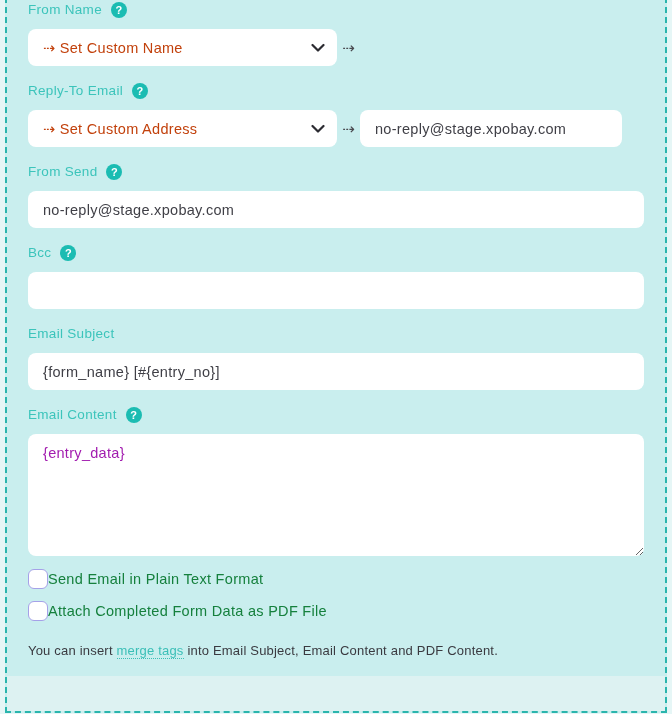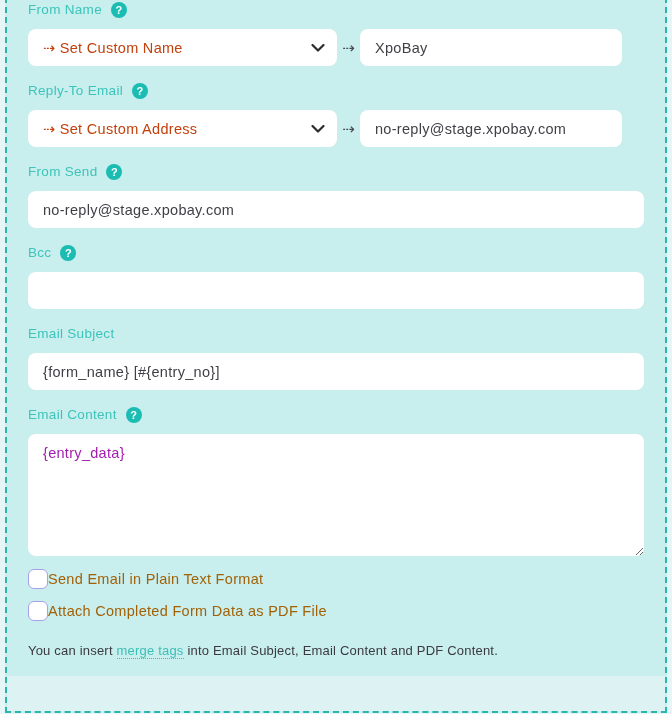--- a/index.html
+++ b/index.html
@@ -62,21 +62,21 @@
   }
   .checks{margin-top:13px;}
   .check-row{display:flex;align-items:center;margin-bottom:12px;}
   .checkbox{
     appearance:none;-webkit-appearance:none;
     width:20px;height:20px;margin:0;flex:none;
     background:#ffffff;border:1.5px solid #a5a1e8;border-radius:6px;
     box-sizing:border-box;cursor:pointer;
   }
   .check-label{
-    font-size:14.5px;color:#a16207;letter-spacing:.3px;cursor:pointer;
+    font-size:14.5px;color:#15803d;letter-spacing:.3px;cursor:pointer;
   }
   .note{
     margin-top:22px;font-size:13px;letter-spacing:.2px;color:#3a3a40;
   }
   .note a{
     color:#3bbfb7;text-decoration:none;
     border-bottom:1px dotted #3bbfb7;cursor:pointer;
   }
   .panel-footer{height:35px;background:#ddf2f2;flex:none;}
 </style>
@@ -96,21 +96,20 @@
           <select class="select-input">
             <option>⇢ Set Custom Name</option>
           </select>
           <span class="chevron">
             <svg width="14" height="9" viewBox="0 0 14 9">
                 <path d="M1.5 1.5l5.5 5.5 5.5-5.5" stroke="#2b2b31" stroke-width="2.2" fill="none" stroke-linecap="round" stroke-linejoin="round"></path>
               </svg>
           </span>
         </span>
         <span class="arrow-sep">⇢</span>
-        <input type="text" class="text-input" value="XpoBay" style="">
       </div>
     </div>
 
     <div class="field">
       <div class="field-label">
         <span>Reply-To Email</span>
         <span class="help-icon">?</span>
       </div>
       <div class="row">
         <span class="select-wrap">

